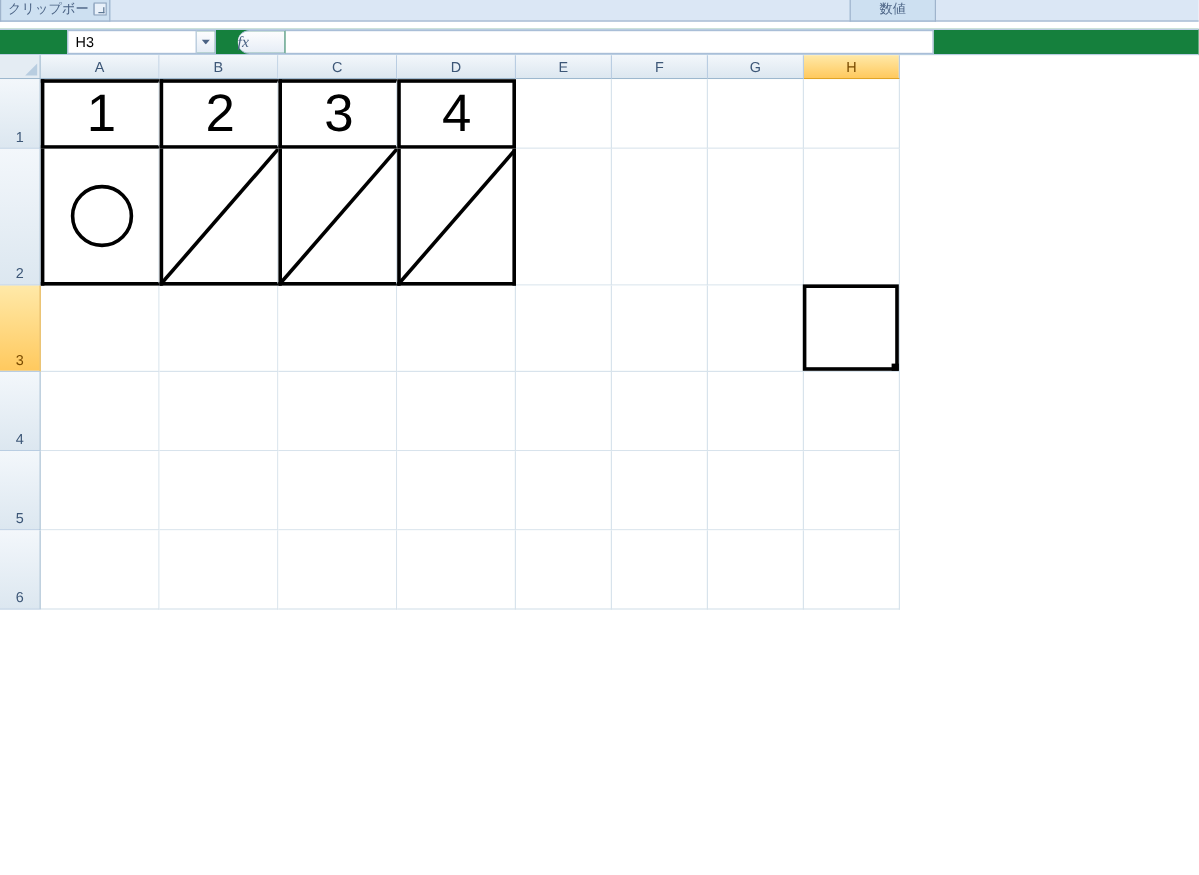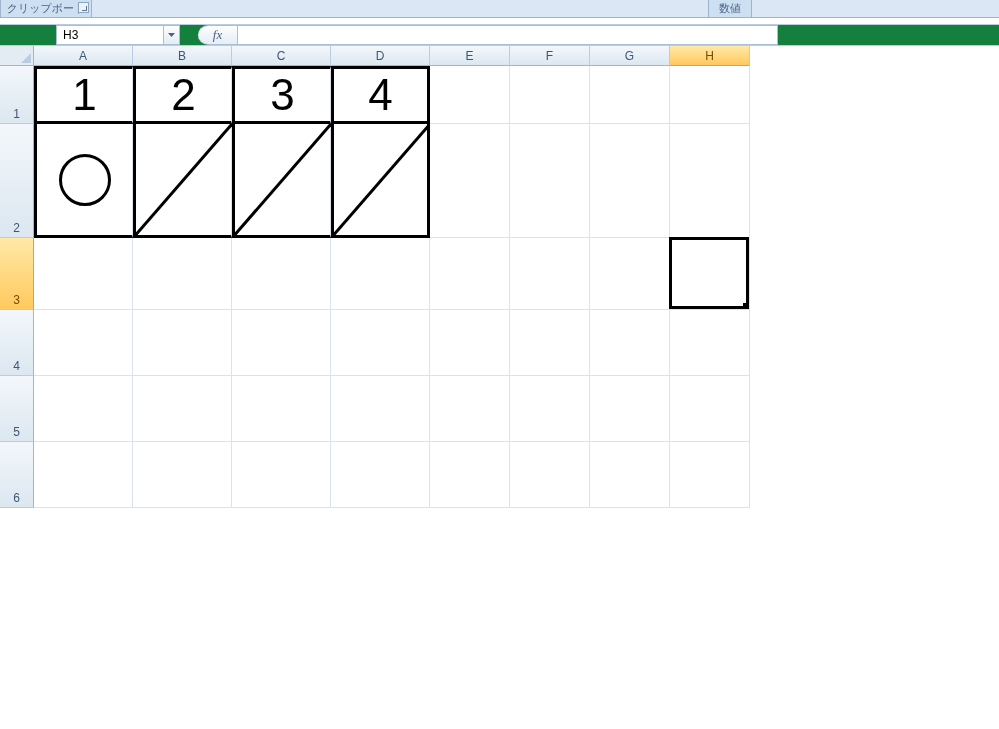--- a/index.html
+++ b/index.html
@@ -16,21 +16,21 @@
 
   
   .fbar{height:22px;background:#15803d;border-top:1px solid #b9cde2;border-bottom:1px solid #b9cde2;display:flex;align-items:stretch}
   .nb-wrap{display:flex;align-items:stretch;width:180px}
   .spacer-left{width:56px}
   .namebox{flex:1;background:#fff;border:1px solid #a9bed7;display:flex;align-items:center;padding:0 6px;font-size:12px}
   .nb-dd{width:16px;background:linear-gradient(#fdfdfe,#e4ecf6);border:1px solid #a9bed7;border-left:none;display:flex;align-items:center;justify-content:center}
   .nb-dd svg{display:block}
   .fx-area{display:flex;align-items:stretch;flex:1}
   .fx-pad{width:18px}
-  .fx-btn{width:40px;border:1px solid #a9bed7;border-left:none;background:linear-gradient(#fdfdfe,#e6edf6);border-radius:10px 0 0 10px;display:flex;align-items:center;justify-content:center;padding-right:0}
+  .fx-btn{width:40px;border:1px solid #a9bed7;border-left:none;background:linear-gradient(#fdfdfe,#e6edf6);border-radius:10px 0 0 10px;display:flex;align-items:center;justify-content:flex-start;padding-right:0}
   .fx-btn .fx{font-style:italic;font-family:'Times New Roman',serif;font-size:13px;color:#4a6284}
   .fx-input{flex:1;background:#fff;border:1px solid #a9bed7;border-left:none;padding:0 6px;display:flex;align-items:center;max-width:540px}
 
   
   .sheet{position:relative;background:#fff}
   .selectall{position:absolute;left:0;top:0;width:34px;height:20px;background:#e4ecf3;border-right:1px solid #9db8ce;border-bottom:1px solid #9db8ce}
   .selectall::after{content:"";position:absolute;right:2px;bottom:2px;width:0;height:0;border-left:10px solid transparent;border-bottom:10px solid #b8cde0}
 
   .colheads{position:absolute;left:34px;top:0;height:20px;display:flex}
   .ch{height:20px;background:linear-gradient(#f3f7fb,#dce7f0);border-right:1px solid #b9cde2;border-bottom:1px solid #9db8ce;text-align:center;line-height:20px;color:#3d5777;font-size:12px}
@@ -56,21 +56,21 @@
   .diag{position:absolute;pointer-events:none}
 </style>
 </head>
 <body>
 
 <div class="ribbon-strip">
   <div class="rgroup" style="left:0;width:92px">
     <span>クリップボード</span>
     <span class="dl"></span>
   </div>
-  <div class="rgroup" style="left:708px;width:44px">
+  <div class="rgroup" style="left:708px;width:72px">
     <span>数値</span>
   </div>
 </div>
 
 <div class="gap"></div>
 
 <div class="fbar">
   <div class="nb-wrap">
     <div class="spacer-left"></div>
     <div class="namebox">

